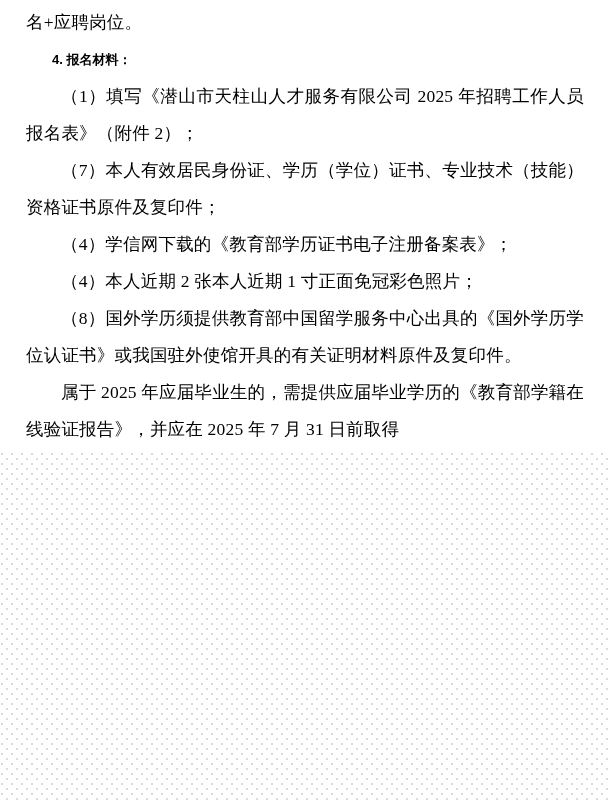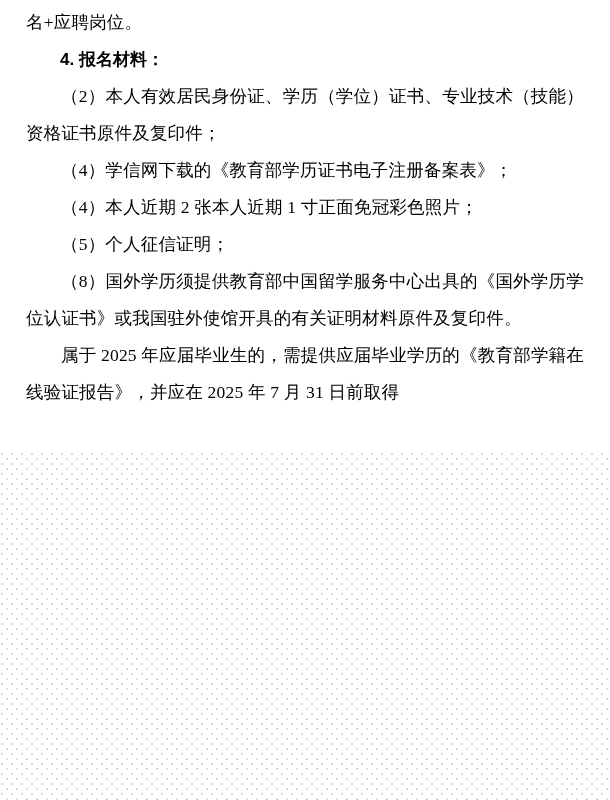--- a/index.html
+++ b/index.html
@@ -35,21 +35,21 @@
     text-justify: inter-ideograph;
     margin: 0;
     letter-spacing: 0.2px;
   }
   .indent {
     text-indent: 2em;
   }
   .heading {
     font-weight: bold;
     text-indent: 2em;
-    font-size: 17px;
+    font-size: 13px;
     line-height: 37px;
     margin: 0;
     font-family: "Liberation Sans", "DejaVu Sans", sans-serif;
   }
   .scan-fade {
     position: absolute;
     left: 0;
     top: 452px;
     width: 610px;
     height: 348px;
@@ -71,24 +71,24 @@
   }
 </style>
 </head>
 <body>
 
 <div id="page">
 
   <div class="doc-body">
     <p class="para">名+应聘岗位。</p>
     <p class="heading">4. 报名材料：</p>
-    <p class="para indent">（2）本人有效居民身份证、学历（学位）证书、专业技术（技能）资格证书原件及复印件；</p>
+    <p class="para indent">（1）填写《潜山市天柱山人才服务有限公司 2025 年招聘工作人员报名表》（附件 2）；</p>
+    <p class="para indent">（7）本人有效居民身份证、学历（学位）证书、专业技术（技能）资格证书原件及复印件；</p>
     <p class="para indent">（4）学信网下载的《教育部学历证书电子注册备案表》；</p>
     <p class="para indent">（4）本人近期 2 张本人近期 1 寸正面免冠彩色照片；</p>
-    <p class="para indent">（5）个人征信证明；</p>
     <p class="para indent">（8）国外学历须提供教育部中国留学服务中心出具的《国外学历学位认证书》或我国驻外使馆开具的有关证明材料原件及复印件。</p>
     <p class="para indent">属于 2025 年应届毕业生的，需提供应届毕业学历的《教育部学籍在线验证报告》，并应在 2025 年 7 月 31 日前取得</p>
   </div>
 
   <div class="fade-top"></div>
   <div class="scan-fade"></div>
 
 </div>
 
 </body></html>

